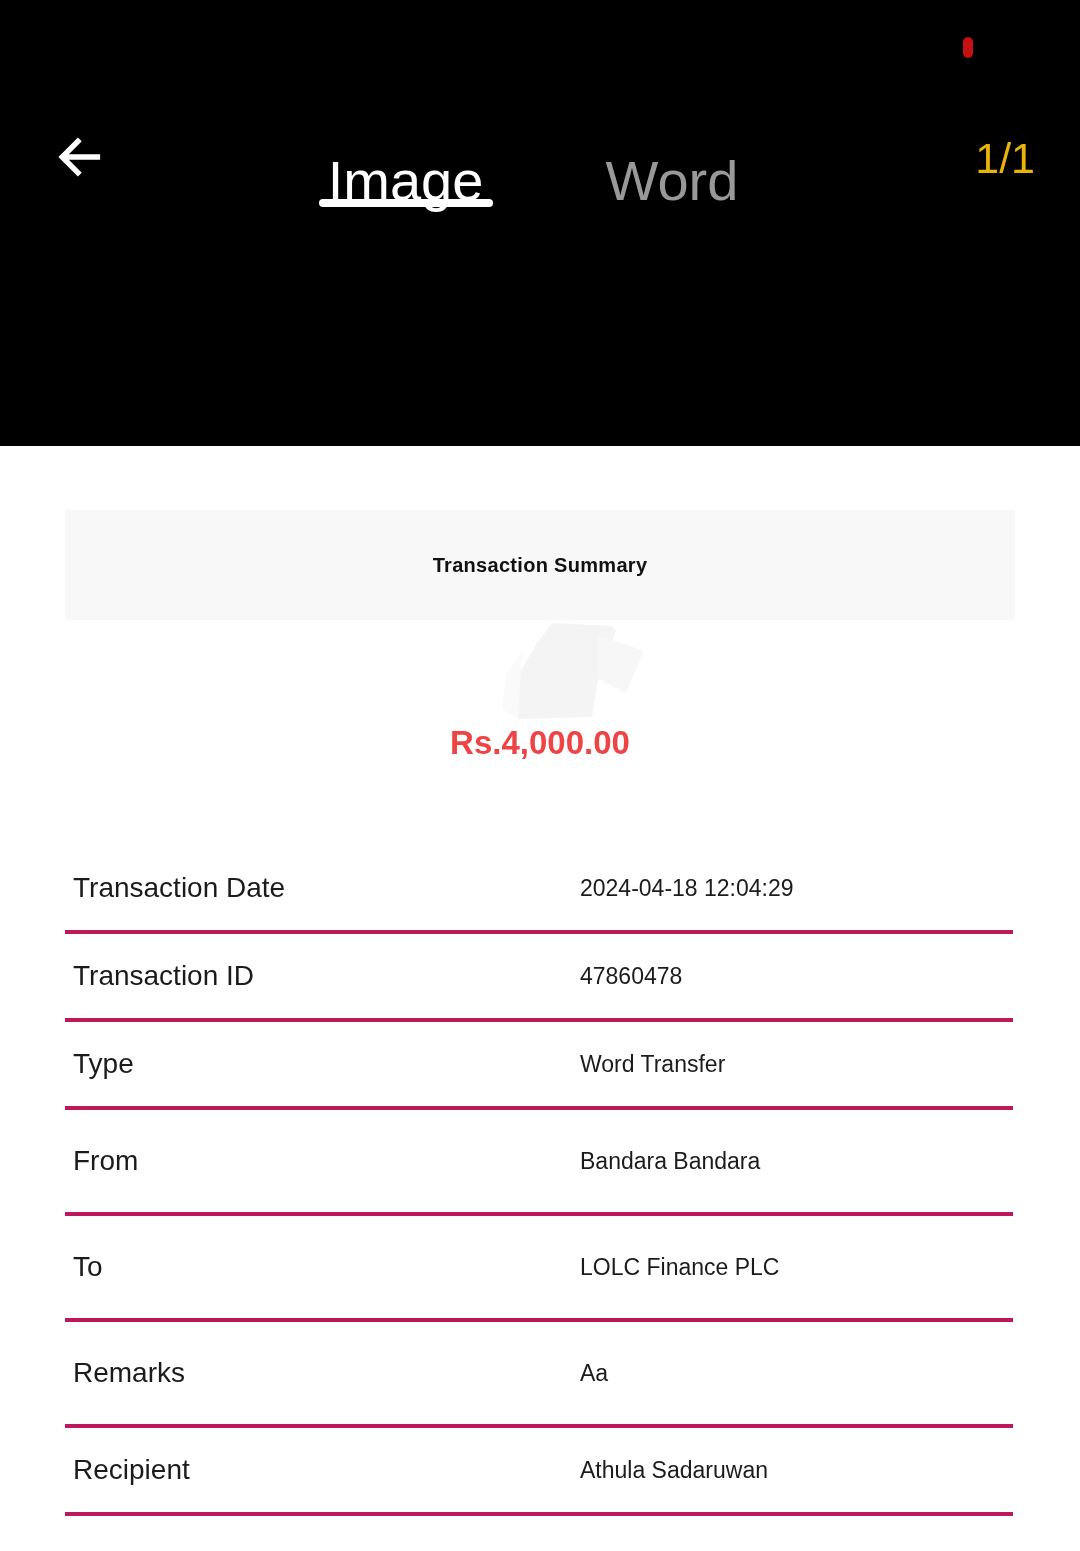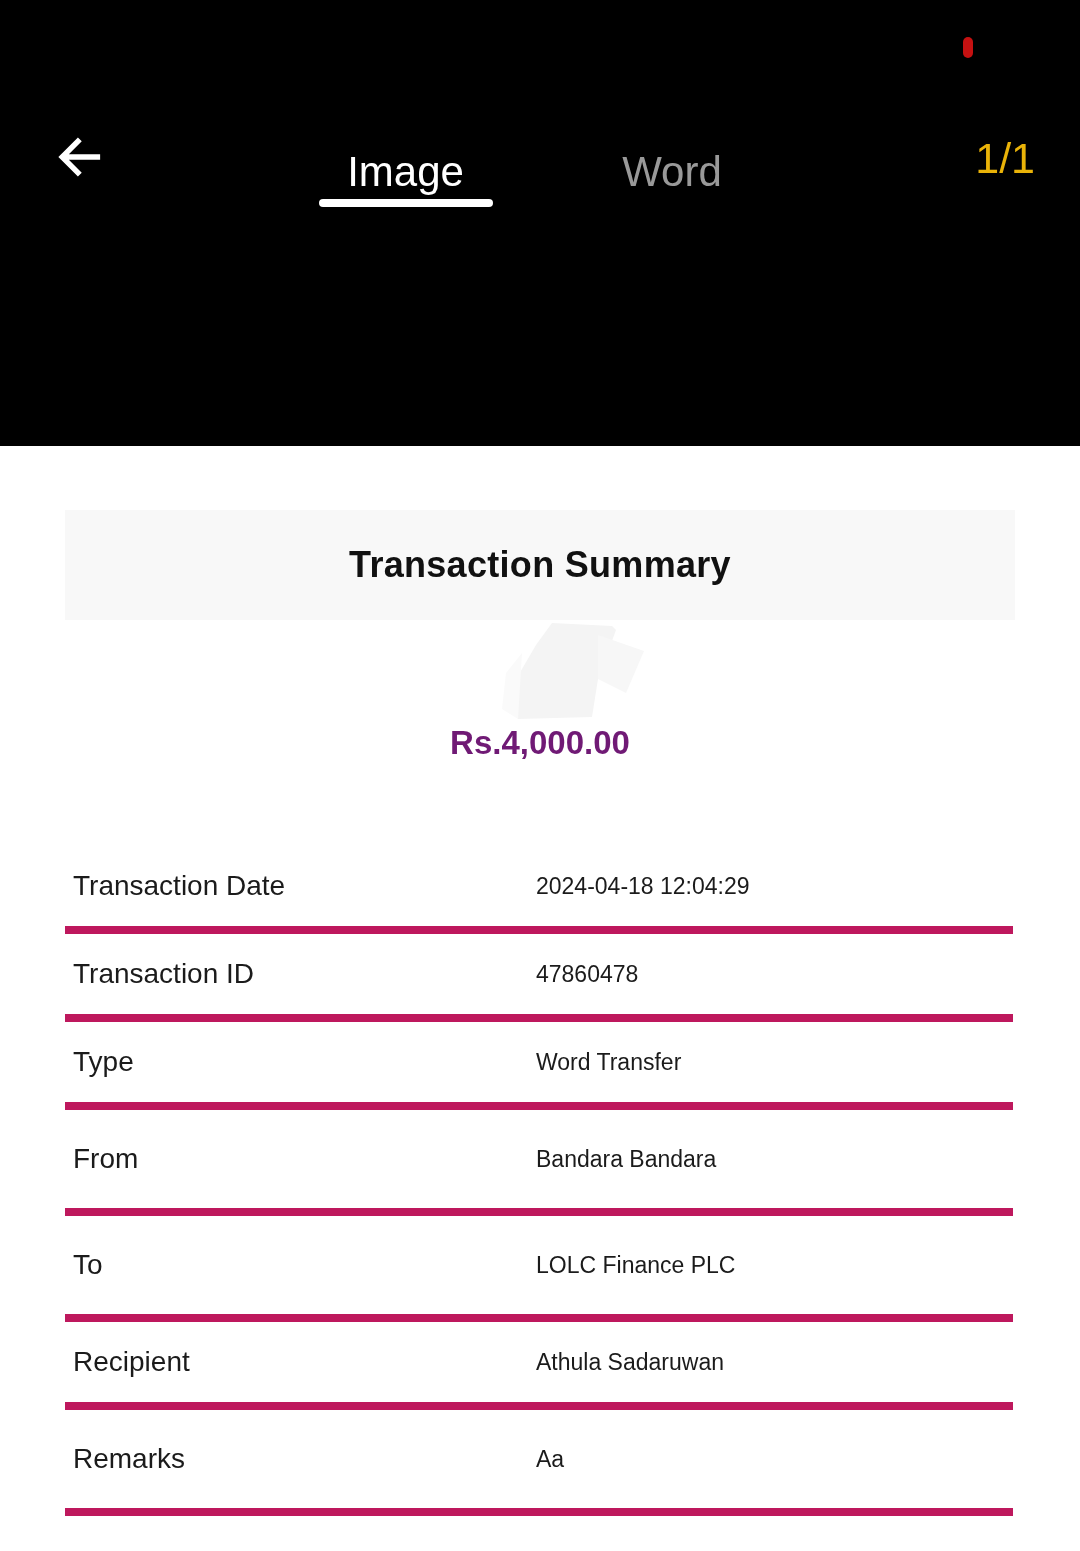--- a/index.html
+++ b/index.html
@@ -29,24 +29,24 @@
     position: absolute;
     left: 50px; top: 128px;
     width: 58px; height: 58px;
     display: flex; align-items: center; justify-content: center;
     cursor: pointer;
     background: transparent; border: none;
   }
   .back-btn svg { display: block; }
   .tab {
     position: absolute;
-    top: 132px;
+    top: 140px;
     height: 80px;
     display: flex; align-items: center; justify-content: center;
-    font-size: 42px;
+    font-size: 56px;
     cursor: pointer;
   }
   .tab-image { left: 317px; width: 177px; color: #ffffff; }
   .tab-word  { left: 607px; width: 130px; color: #999999; text-align: right; }
   .tab-underline {
     position: absolute;
     left: 319px; top: 199px;
     width: 174px; height: 8px;
     border-radius: 5px;
     background: #ffffff;
@@ -68,52 +68,53 @@
     background: #ffffff;
   }
   .summary-bar {
     position: absolute;
     left: 65px; top: 64px;          
     width: 950px; height: 110px;
     background: #f8f8f8;
     display: flex; align-items: center; justify-content: center;
   }
   .summary-title {
-    font-size: 36px;
+    font-size: 20px;
     font-weight: bold;
     color: #111111;
     letter-spacing: 0.3px;
   }
   .watermark {
     position: absolute;
     left: 494px; top: 175px;        
     width: 160px; height: 102px;
     pointer-events: none;
   }
   .amount {
     position: absolute;
     left: 0; top: 278px;            
     width: 1080px;
     text-align: center;
     font-size: 33px;
     font-weight: bold;
-    color: #701a75;
+    color: #ef4444;
   }
 
   
   .details-table {
     position: absolute;
     left: 65px; top: 400px;         
     width: 948px;
   }
   .row {
     display: flex;
     align-items: center;
-    border-bottom: 8px solid #be185d;
+    border-bottom: 4px solid #be185d;
     min-height: 88px;
+    gap: 44px;
   }
   .row--tall { min-height: 106px; }
   .row-label {
     width: 471px;
     padding-left: 8px;
     font-size: 28px;
     color: #1b1b1b;
     flex-shrink: 0;
   }
   .row-value {
@@ -190,28 +191,28 @@
       </div>
     </div>
 
     <div class="row row--tall">
       <div class="row-label">To</div>
       <div class="row-value">
         <span class="vline">LOLC Finance PLC</span>
       </div>
     </div>
 
-    <div class="row">
-      <div class="row-label">Recipient</div>
-      <div class="row-value">
-        <span class="vline">Athula Sadaruwan</span>
-      </div>
-    </div>
-
     <div class="row row--tall">
       <div class="row-label">Remarks</div>
       <div class="row-value">
         <span class="vline">Aa</span>
       </div>
     </div>
 
+    <div class="row">
+      <div class="row-label">Recipient</div>
+      <div class="row-value">
+        <span class="vline">Athula Sadaruwan</span>
+      </div>
+    </div>
+
   </div>
 </div>
 
 </body></html>

